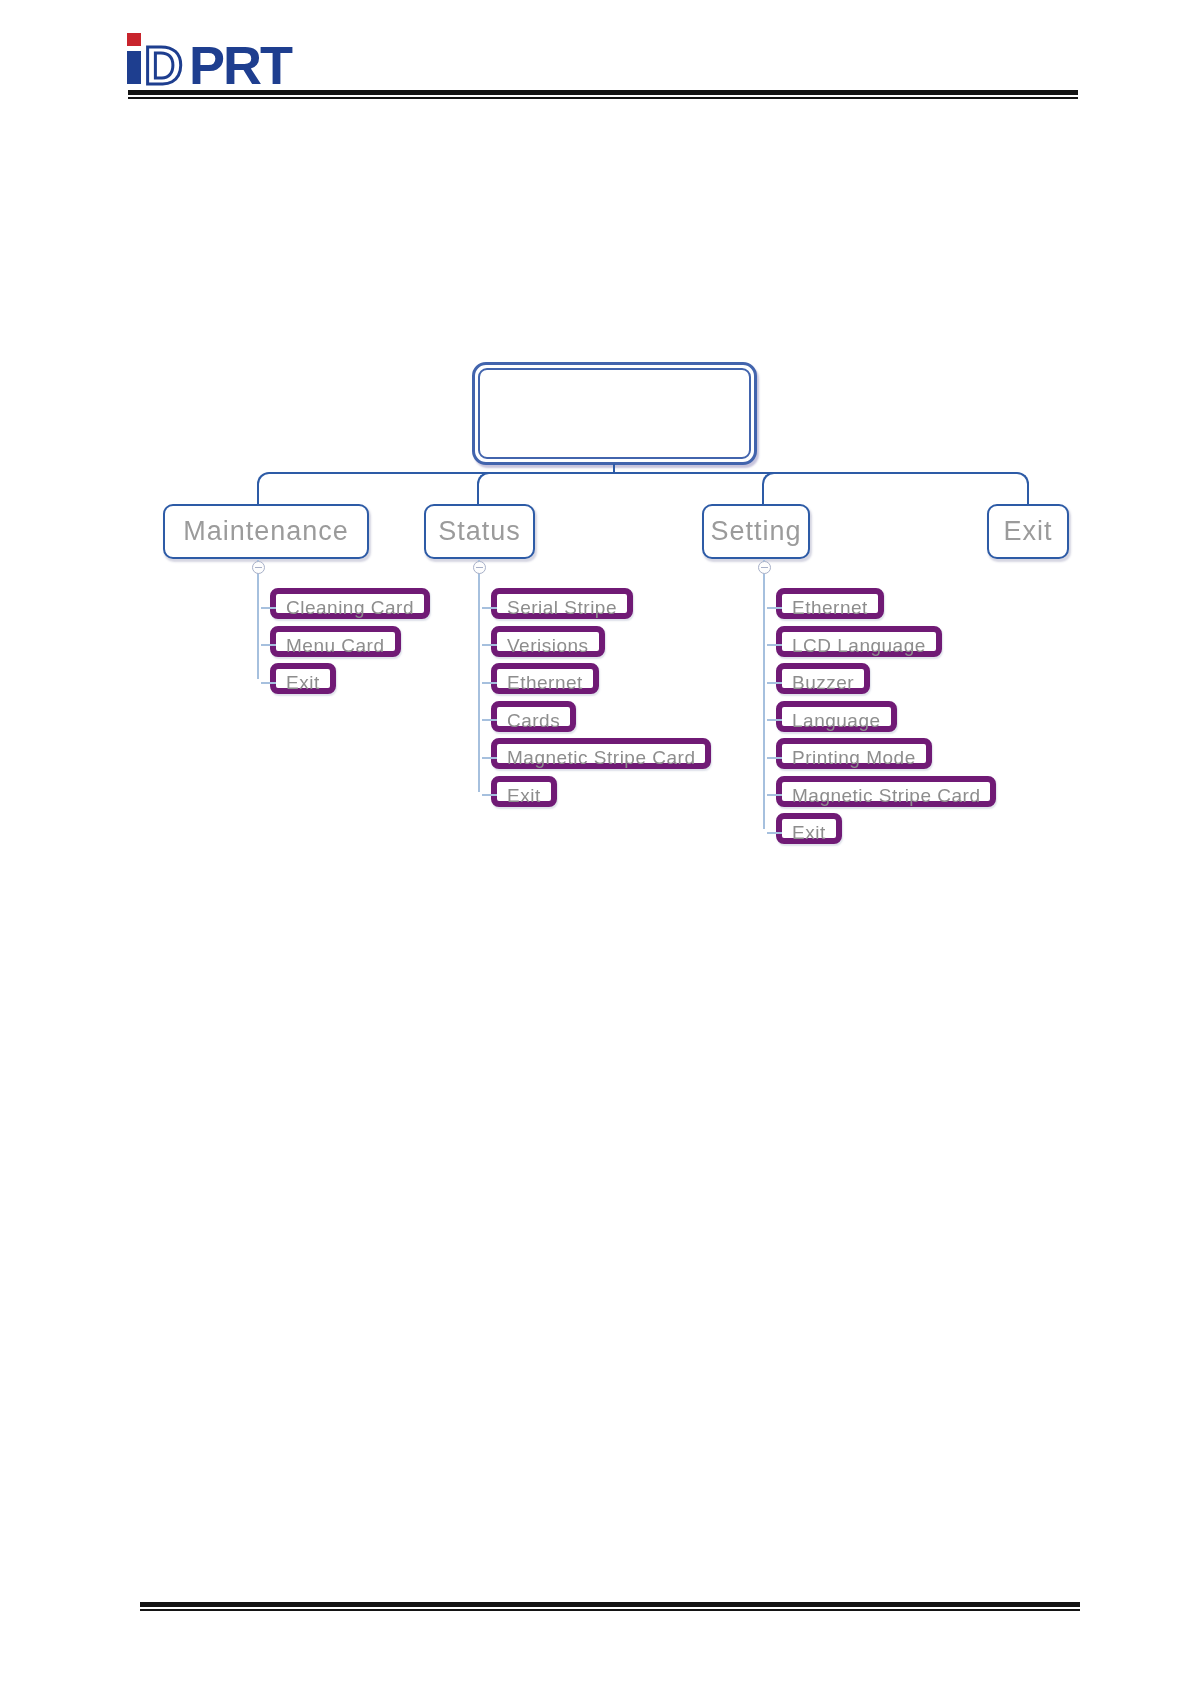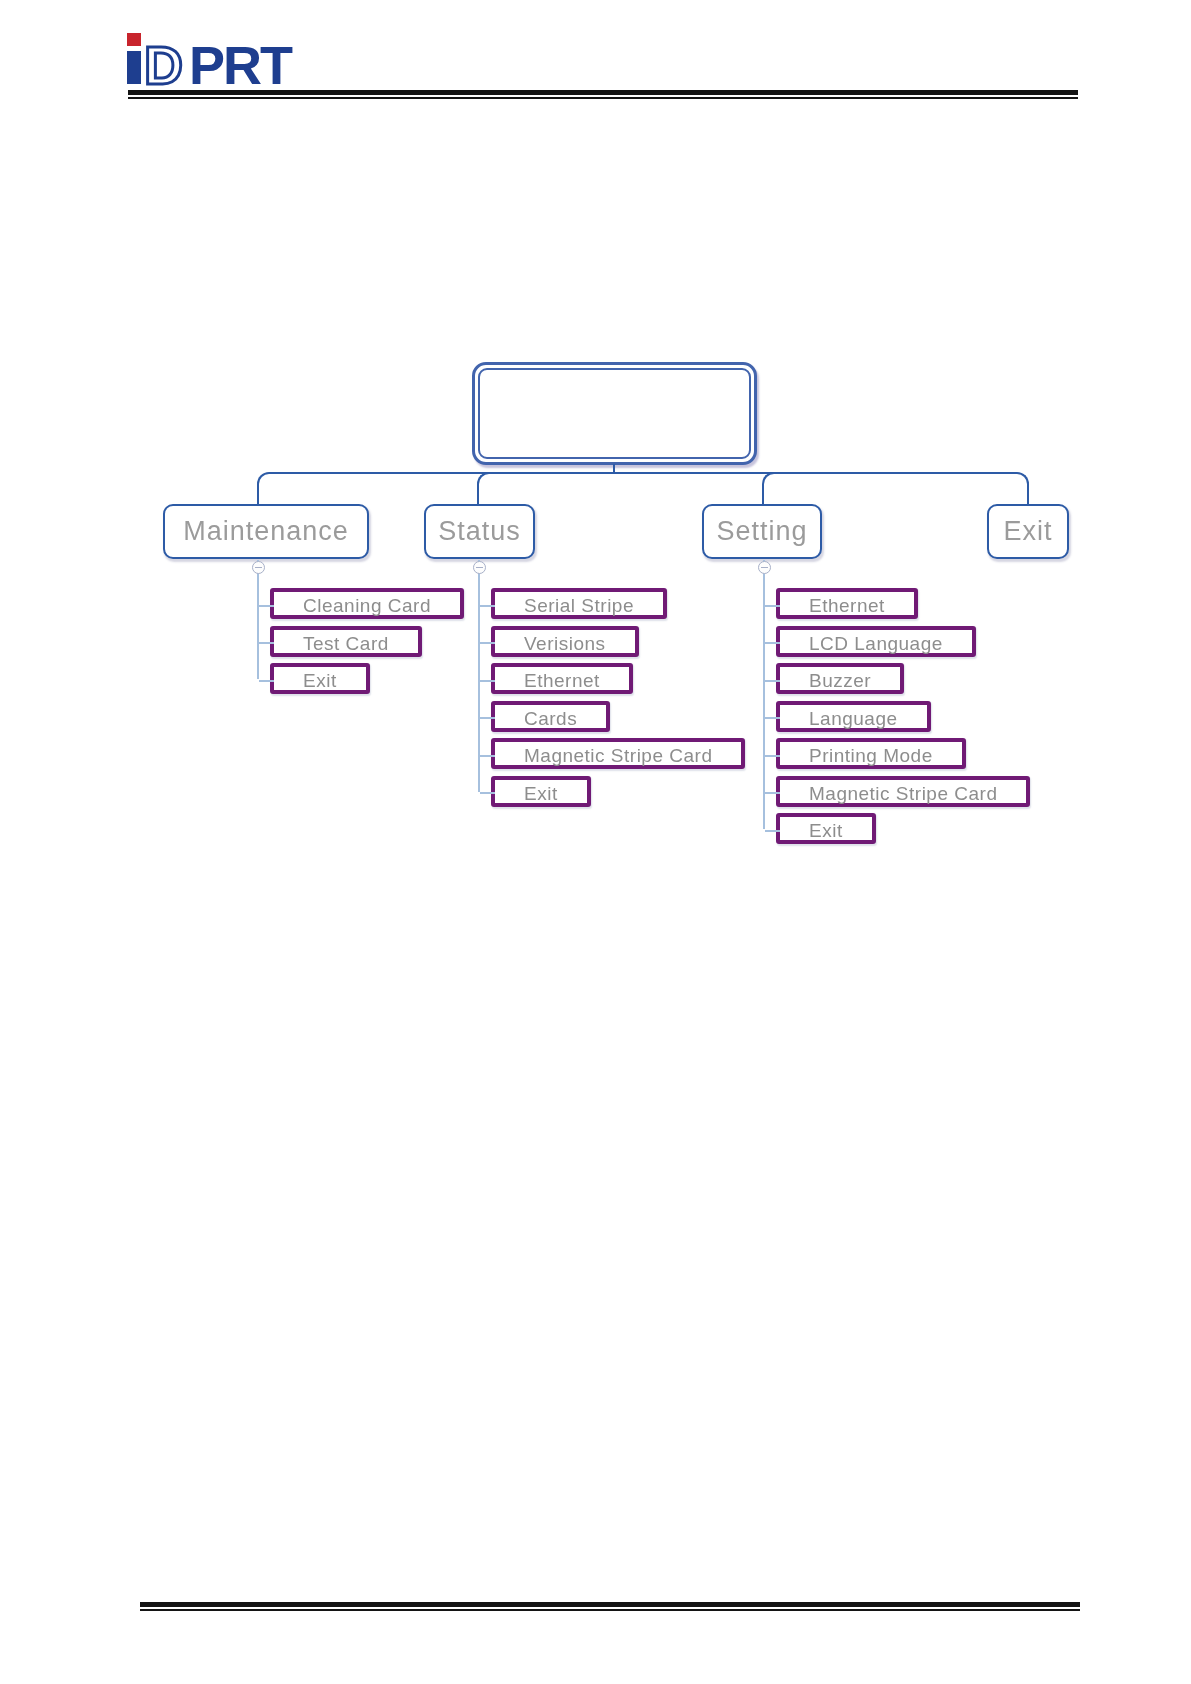--- a/index.html
+++ b/index.html
@@ -51,21 +51,21 @@
   
   .branch-node{
     top:504px;height:55px;box-sizing:border-box;background:#fff;
     border:2.5px solid #2d5ba6;border-radius:10px;
     box-shadow:1.5px 2.5px 2px rgba(120,120,160,.3);
     display:flex;align-items:center;justify-content:center;
   }
   .branch-label{font-size:27px;color:#9b9b9b;letter-spacing:1px;white-space:nowrap;}
   .node-maintenance{left:163px;width:206px;}
   .node-status{left:424px;width:111px;}
-  .node-setting{left:702px;width:120px;}
+  .node-setting{left:702px;width:108px;}
   .node-exit{left:987px;width:82px;}
 
   
   .collapse{
     top:561px;width:13px;height:13px;box-sizing:border-box;background:#fdfdfd;
     border:1.4px solid #a7b0c8;border-radius:50%;z-index:3;
   }
   .collapse::after{
     content:"";position:absolute;left:2px;right:2px;top:4.5px;
     border-top:1.5px solid #a7b0c8;
@@ -83,21 +83,21 @@
   
   .sub-col{
     top:588px;display:flex;flex-direction:column;gap:6.5px;
     align-items:flex-start;z-index:2;
   }
   .col-maintenance{left:270px;}
   .col-status{left:491px;}
   .col-setting{left:776px;}
   .sub-item{
     position:relative;height:31px;box-sizing:border-box;background:#fff;
-    border:4px solid #701a75;border-radius:3px;padding:0 29px;
+    border:6px solid #701a75;border-radius:8px;padding:0 10px;
     font-size:19px;line-height:27px;color:#8d8d8d;letter-spacing:.5px;
     white-space:nowrap;box-shadow:1px 1.5px 1.5px rgba(150,160,185,.3);
   }
   .sub-item::before{
     content:"";position:absolute;left:-15px;top:12.5px;width:15px;
     border-top:2px solid #a6c0de;
   }
 
   
   .logo{left:127px;top:30px;}
@@ -144,21 +144,21 @@
   <div class="abs vline vline-maintenance"></div>
   <div class="abs vline vline-status"></div>
   <div class="abs vline vline-setting"></div>
 
   <div class="abs collapse collapse-maintenance"></div>
   <div class="abs collapse collapse-status"></div>
   <div class="abs collapse collapse-setting"></div>
 
   <div class="abs sub-col col-maintenance">
     <div class="sub-item">Cleaning Card</div>
-    <div class="sub-item">Test Card</div>
+    <div class="sub-item">Menu Card</div>
     <div class="sub-item">Exit</div>
   </div>
 
   <div class="abs sub-col col-status">
     <div class="sub-item">Serial Stripe</div>
     <div class="sub-item">Verisions</div>
     <div class="sub-item">Ethernet</div>
     <div class="sub-item">Cards</div>
     <div class="sub-item">Magnetic Stripe Card</div>
     <div class="sub-item">Exit</div>

